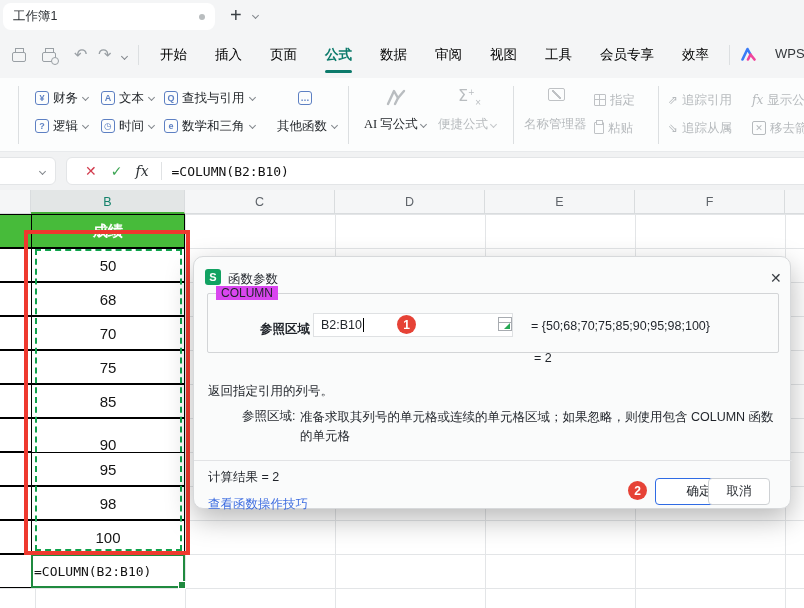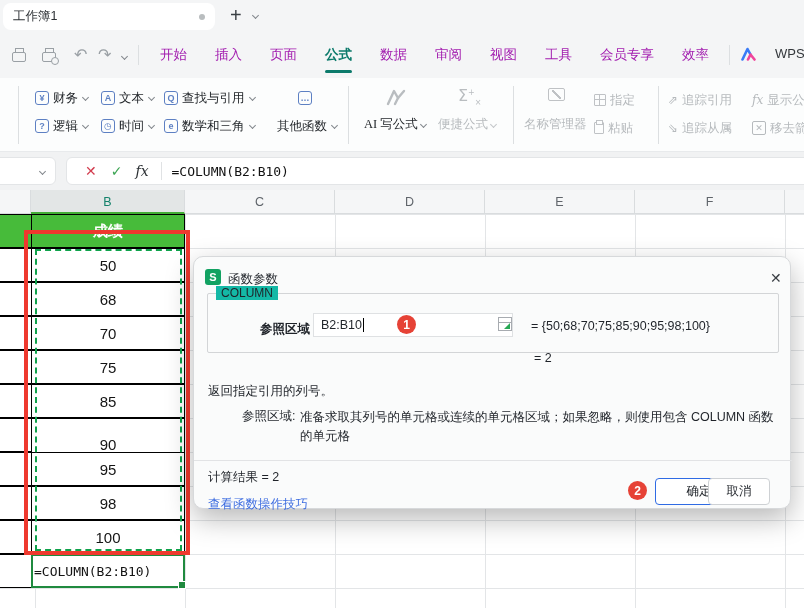--- a/index.html
+++ b/index.html
@@ -20,21 +20,21 @@
 
   
   .toolbar { left:0; top:32px; width:804px; height:46px; background:#f4f5f6; }
   .qt { position:absolute; top:16px; color:#9aa0a5; }
   .i-print { width:14px; height:10px; border:1.4px solid #9aa0a5; border-radius:2px; position:relative; margin-top:3px; }
   .i-print::before { content:''; position:absolute; left:2px; top:-5px; width:7px; height:4px; border:1.4px solid #9aa0a5; border-bottom:none; }
   .i-mag::after { content:''; position:absolute; right:-4px; bottom:-4px; width:6px; height:6px; border:1.4px solid #9aa0a5; border-radius:50%; background:#f4f5f6; }
   .arrow-g { font-size:16px; line-height:14px; color:#9aa0a5; font-family:"DejaVu Sans",sans-serif; }
   .vdiv { position:absolute; width:1px; background:#dcdfe1; }
   .rtabs { position:absolute; left:146px; top:0; height:46px; display:flex; align-items:center; }
-  .rtab { padding:0 14px; font-size:13.5px; color:#a21caf; position:relative; height:46px; line-height:46px; }
+  .rtab { padding:0 14px; font-size:13.5px; color:#000000; position:relative; height:46px; line-height:46px; }
   .rtab.active { color:#0c7a6b; font-weight:bold; }
   .rtab.active::after { content:''; position:absolute; left:14px; right:14px; bottom:5px; height:3px; border-radius:2px; background:#0c7a6b; }
   .brand { position:absolute; left:740px; top:14px; display:flex; align-items:center; gap:18px; font-size:13px; color:#33373b; }
 
   
   .ribbon { left:0; top:78px; width:804px; height:74px; background:#fcfdfd; border-bottom:1px solid #e8eaec; }
   .fn { position:absolute; height:20px; display:flex; align-items:center; gap:4px; font-size:12.5px; color:#23272b; white-space:nowrap; }
   .fn .chev { margin-left:1px; margin-top:-2px; }
   .ibox { display:inline-flex; width:14px; height:14px; border:1.3px solid #5d80c3; border-radius:3px;
           align-items:center; justify-content:center; font-size:9px; color:#5d80c3; font-weight:bold; flex:none; }
@@ -82,21 +82,21 @@
   .redrect { left:24px; top:230px; width:166px; height:325px; border:4px solid #ee392e; z-index:4; }
 
   
   .dialog { left:193px; top:256px; width:598px; height:253px; background:#fafbfb; border:1px solid #d7d9db;
             border-radius:10px; box-shadow:0 10px 28px rgba(0,0,0,.28); z-index:10; font-size:12.5px; color:#1f2329; }
   .dlg-icon { left:11px; top:12px; width:16px; height:16px; background:#12a262; border-radius:3px; color:#fff;
               font-size:11px; font-weight:bold; display:flex; align-items:center; justify-content:center; }
   .dlg-title { left:34px; top:14px; font-size:12.5px; }
   .dlg-close { left:572px; top:9px; font-size:14px; color:#3a3f44; padding:4px; }
   .fieldset { left:13px; top:36px; width:572px; height:60px; border:1px solid #d3d5d7; border-radius:2px; }
-  .legend { position:absolute; left:8px; top:-8px; background:#14b8a6; padding:0 5px; font-size:12px; color:#1f2329; }
+  .legend { position:absolute; left:8px; top:-8px; background:#d946ef; padding:0 5px; font-size:12px; color:#1f2329; }
   .arg-label { left:66px; top:64px;font-weight:bold; }
   .arg-input { left:119px; top:56px; width:200px; height:24px; background:#fff; border:1px solid #dfe1e3;
                display:flex; align-items:center; padding-left:7px; font-size:12.5px; }
   .cursor { display:inline-block; width:1px; height:14px; background:#000; margin-left:1px; }
   .i-range { position:absolute; left:304px; top:60px; width:14px; height:14px; border:1px solid #a7abb0; background:#fff; }
   .i-range::before { content:''; position:absolute; left:0; top:4px; width:12px; height:1px; background:#a7abb0; }
   .i-range::after { content:''; position:absolute; right:1px; bottom:1px; border-style:solid; border-width:0 0 6px 6px;
                     border-color:transparent transparent #27a854 transparent; }
   .badge { position:absolute; width:19px; height:19px; border-radius:50%; background:#e64236; color:#fff;
            font-size:12px; font-weight:bold; display:flex; align-items:center; justify-content:center; z-index:12; }

